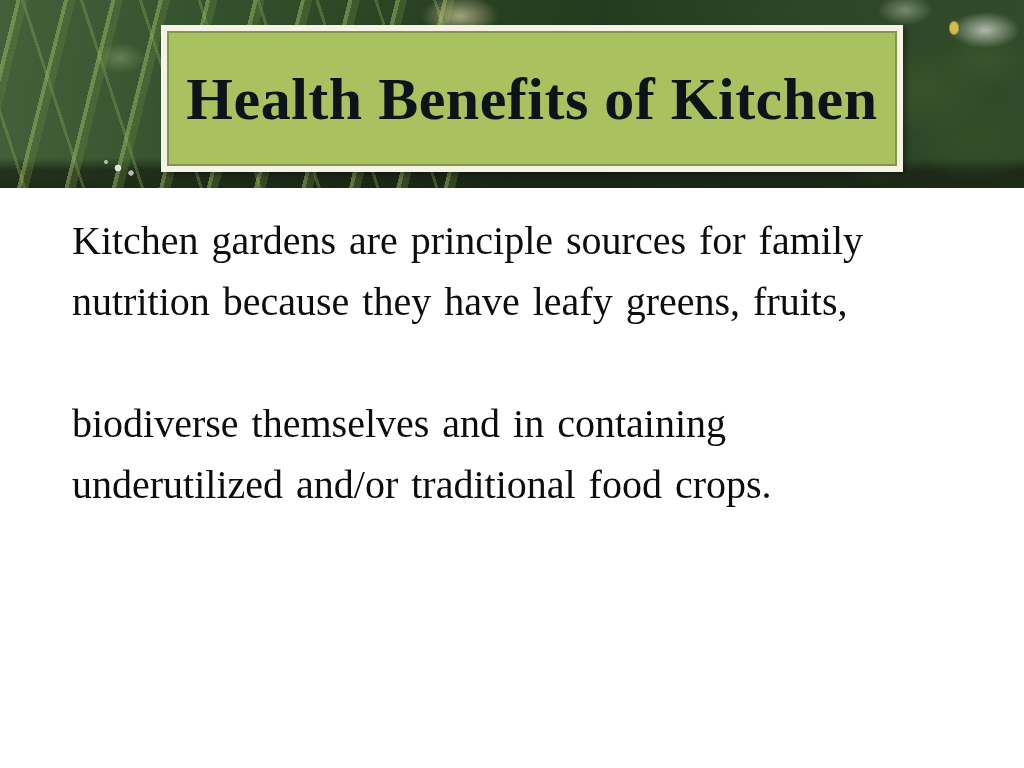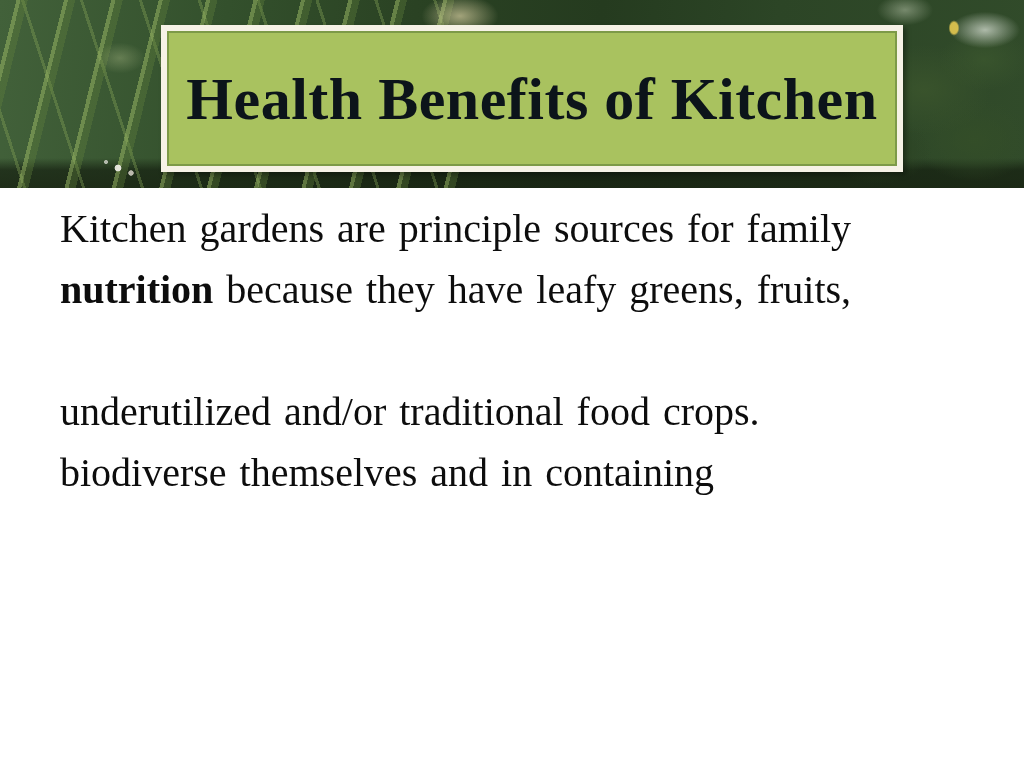--- a/index.html
+++ b/index.html
@@ -87,24 +87,24 @@
   
   .body-text {
     position: absolute;
     left: 60px; top: 198px;
     width: 880px;
     font-size: 40px;
     line-height: 61px;
     color: var(--body-color, #0d0d0d);
     word-spacing: 3px;
   }
-  .para { margin: 0; }
+  .para { margin: 12px; }
   .para + .para { margin-top: 61px; }
   .line { display: block; white-space: nowrap; }
-  .line b { font-weight: bold; text-align: right; }
+  .line b { font-weight: normal; text-align: right; }
 </style>
 </head>
 <body>
 
 <div class="slide">
 
   <div class="banner" title="photograph of tall garden grasses on the left and dark leafy plants with a small yellow flower on the right">
     <div class="banner-base"></div>
     <div class="banner-grass"></div>
     <div class="banner-leaves"></div>
@@ -116,18 +116,18 @@
   </div>
 
   <div class="body-text">
 
     <p class="para">
       <span class="line"><span>Kitchen gardens are principle sources for family</span></span>
       <span class="line"><b>nutrition</b><span> because they have leafy greens, fruits,</span></span>
     </p>
 
     <p class="para">
+      <span class="line"><span>biodiverse themselves and in containing</span></span>
       <span class="line"><span>underutilized and/or traditional food crops.</span></span>
-      <span class="line"><span>biodiverse themselves and in containing</span></span>
     </p>
 
   </div>
 </div>
 
 </body></html>

